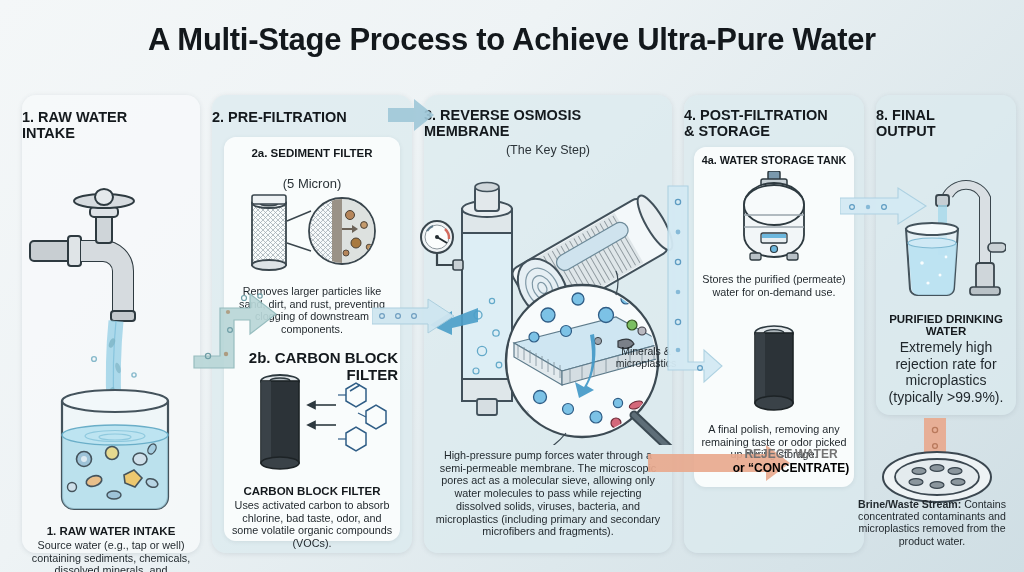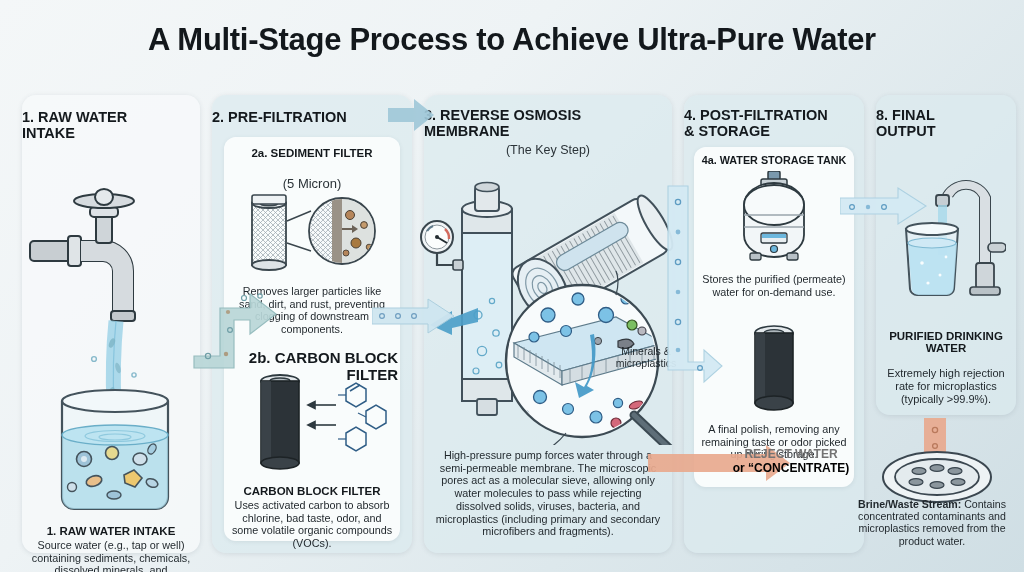--- a/index.html
+++ b/index.html
@@ -388,23 +388,23 @@
     <path d="M18 92 l3.6 46 a7 7 0 0 0 7 6 h28 a7 7 0 0 0 7 -6 l3.4 -46 z" fill="#b6e0f1" fill-opacity="0.85"></path>
     <ellipse cx="42" cy="78" rx="26" ry="6" fill="#f3f9fb" stroke="#44535c" stroke-width="2"></ellipse>
     <ellipse cx="42" cy="92" rx="24" ry="5" fill="#cfe9f5" stroke="#7fb9d2" stroke-width="1.2"></ellipse>
     <circle cx="32" cy="112" r="1.8" fill="#ffffff" opacity="0.9"></circle>
     <circle cx="50" cy="124" r="1.5" fill="#ffffff" opacity="0.9"></circle>
     <circle cx="38" cy="132" r="1.6" fill="#ffffff" opacity="0.9"></circle>
     <circle cx="56" cy="106" r="1.4" fill="#ffffff" opacity="0.85"></circle>
   </svg>
 
   <div style="position:absolute; left:4px; top:218px; width:132px;">
-    <div class="hdr" style="font-size:11.5px; white-space:pre-line;margin-top:17px;">PURIFIED DRINKING
+    <div class="hdr" style="font-size:11.5px; white-space:pre-line;">PURIFIED DRINKING
 WATER</div>
-    <div class="body-txt" style="font-size:11px; margin-top:13px;">Extremely high rejection rate for microplastics (typically &gt;99.9%).</div>
+    <div class="body-txt" style="font-size:14px; margin-top:2px;">Extremely high rejection rate for microplastics (typically &gt;99.9%).</div>
   </div>
 </div>
 
 <svg class="arrow" style="left:192px; top:268px;" width="110" height="120" viewBox="0 0 110 120">
   <path d="M2 88 h26 v-48 h30 v-14 l26 20 -26 20 v-14 h-16 v48 h-40 z" fill="#b9d7d8" stroke="#8fb8ba" stroke-width="1.2" opacity="0.92"></path>
   <circle cx="16" cy="88" r="2.6" fill="none" stroke="#6f9ea6" stroke-width="1.2"></circle>
   <circle cx="34" cy="86" r="2.2" fill="#a98c6a" opacity="0.8"></circle>
   <circle cx="38" cy="62" r="2.4" fill="none" stroke="#6f9ea6" stroke-width="1.2"></circle>
   <circle cx="36" cy="44" r="2.1" fill="#a98c6a" opacity="0.75"></circle>
   <circle cx="52" cy="30" r="2.5" fill="none" stroke="#6f9ea6" stroke-width="1.2"></circle>

